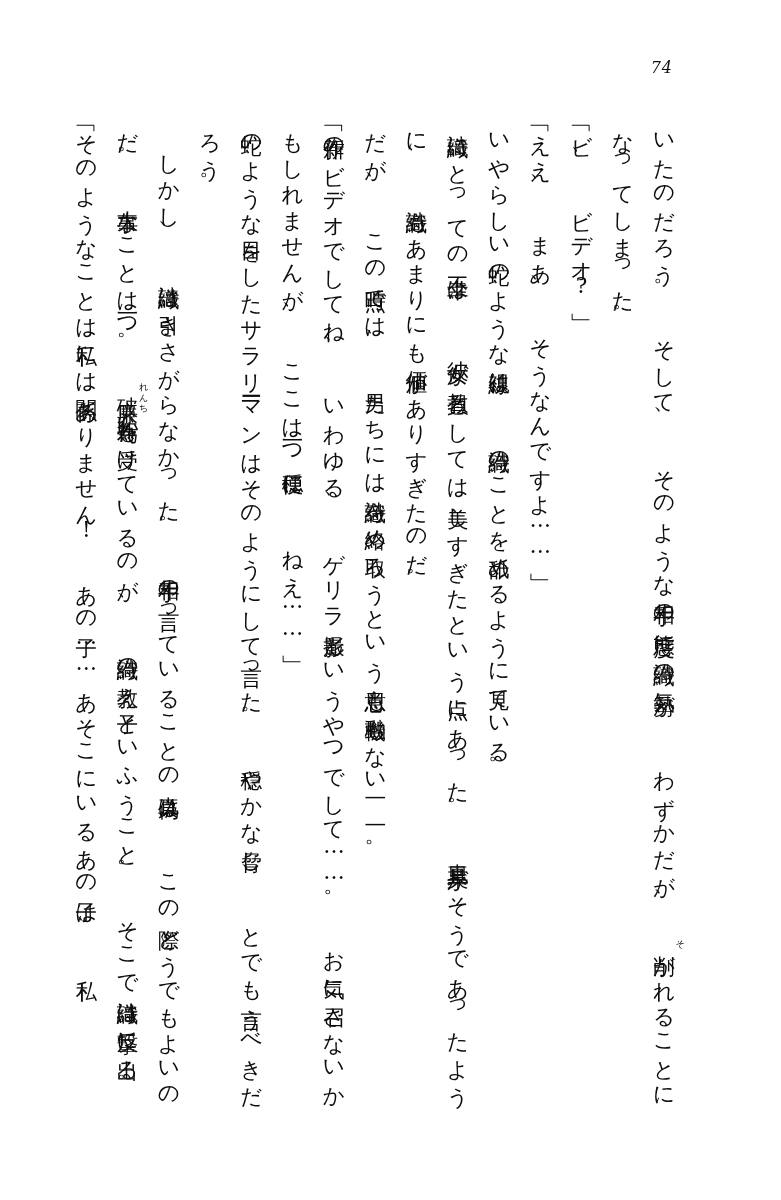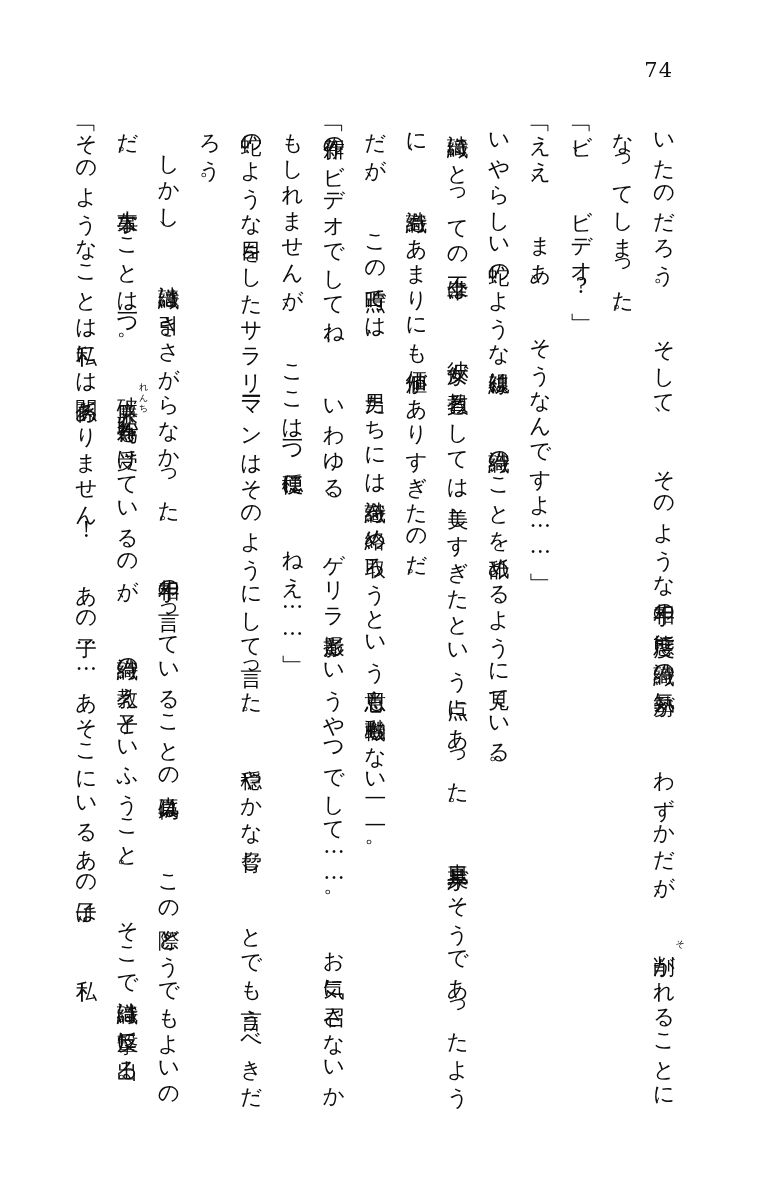--- a/index.html
+++ b/index.html
@@ -18,24 +18,25 @@
     position: relative;
     width: 781px;
     height: 1200px;
     background: #ffffff;
     box-sizing: border-box;
   }
   .page-number {
     position: absolute;
     top: 58px;
     right: 108px;
-    font-size: 21px;
+    font-size: 16px;
     letter-spacing: 1px;
     color: #111;
     font-family: "DejaVu Serif", "Liberation Serif", serif;
+    font-style: italic;
   }
   .body-text {
     position: absolute;
     top: 118px;
     left: 52px;
     right: 96px;
     height: 980px;
     writing-mode: vertical-rl;
     -webkit-writing-mode: vertical-rl;
     text-orientation: upright;

